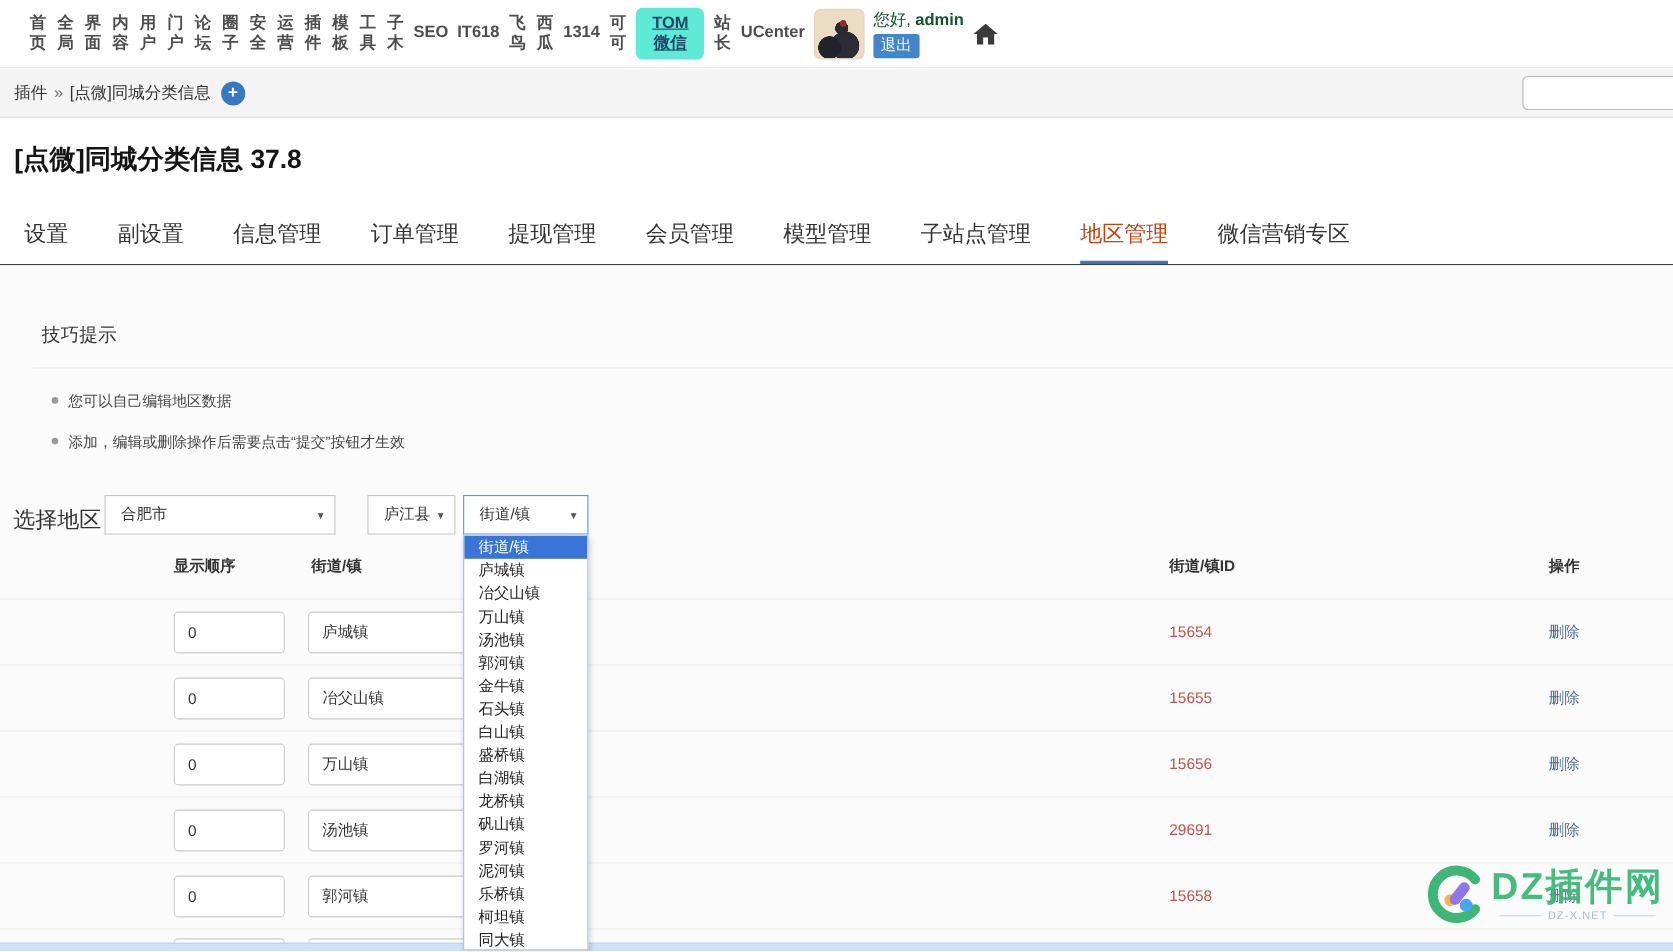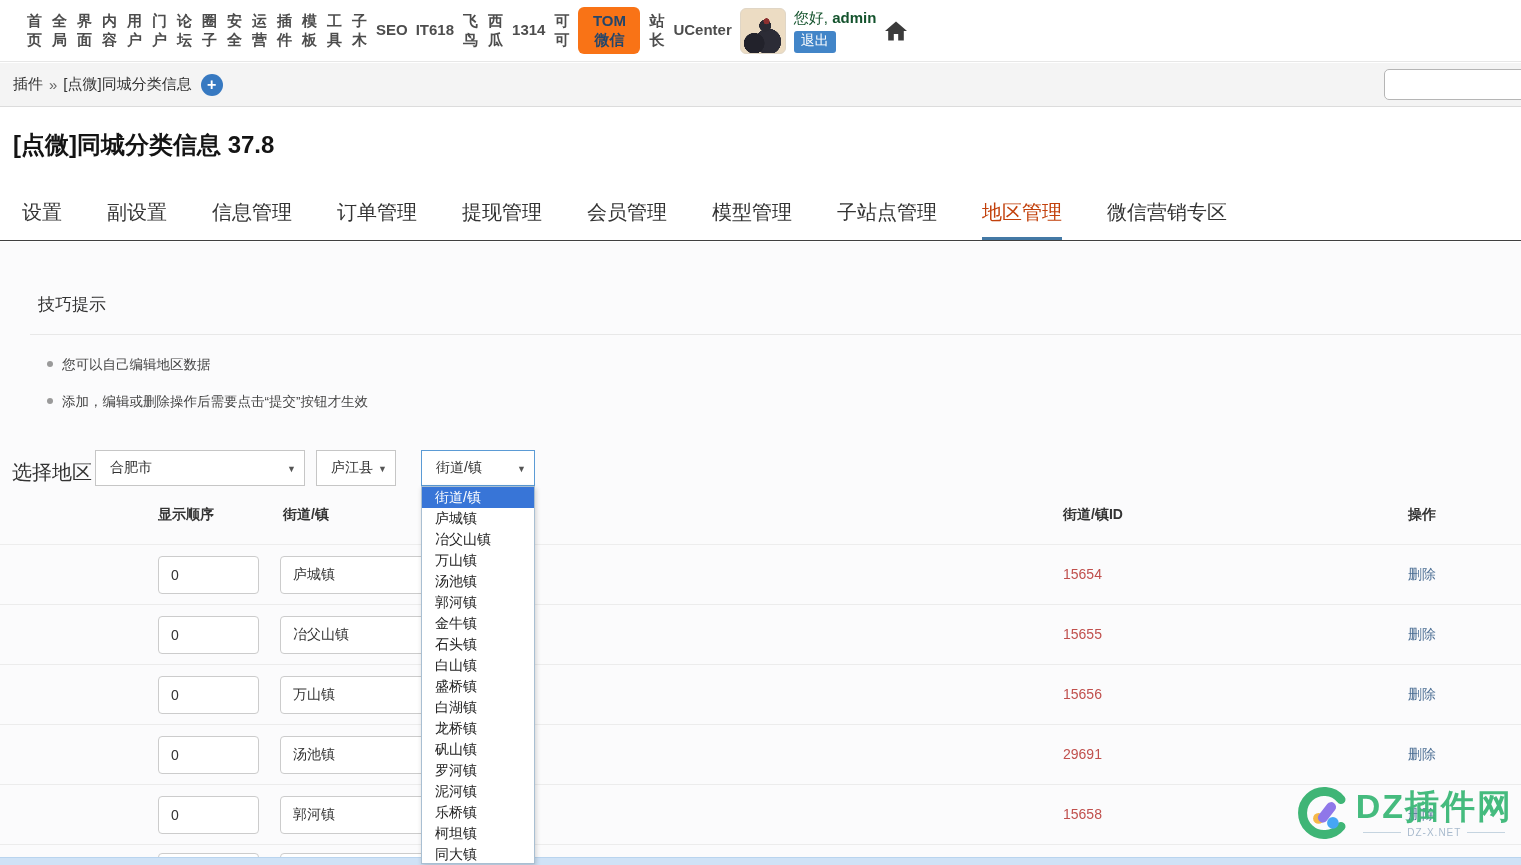--- a/index.html
+++ b/index.html
@@ -10,22 +10,22 @@
   }
   
   .topnav {
     position:absolute; top:0; left:0; right:0; height:62px; background:#fff;
     display:flex; align-items:center; gap:8px; padding:0 16px 0 26px;
     border-bottom:1px solid #e7e7e7;
   }
   .nav-item { font-size:15px; font-weight:600; color:#4d4d4d; line-height:1.25; cursor:pointer; white-space:pre-line; }
   .nav-item.stacked { width:17px; word-break:break-all; text-align:center; }
   .nav-item.tom {
-    background:#f97316; color:#23466b; border-radius:6px; padding:5px 9px;
-    width:62px; word-break:break-all; text-align:center;
+    background:#5eead4; color:#23466b; border-radius:6px; padding:5px 9px;
+    width:62px; word-break:break-all; text-align:center;text-decoration:underline;
   }
   .avatar {
     width:46px; height:46px; border-radius:6px; border:1px solid #e0d6c6; flex:0 0 auto;
     background:
       radial-gradient(circle at 58% 28%, #8c2f2f 0 7%, transparent 8%),
       radial-gradient(circle at 55% 38%, #2a2a33 0 16%, transparent 17%),
       radial-gradient(circle at 30% 78%, #22222b 0 22%, transparent 23%),
       radial-gradient(circle at 62% 74%, #2c2c36 0 30%, transparent 31%),
       #ecdcc3;
     cursor:pointer;
@@ -181,21 +181,21 @@
   <div class="tips-title">技巧提示</div>
   <div class="tips-divider"></div>
   <div class="tip-item" style="top:356px">您可以自己编辑地区数据</div>
   <div class="tip-item" style="top:393px">添加，编辑或删除操作后需要点击“提交”按钮才生效</div>
 
   <div class="region-label">选择地区</div>
   <div class="select" style="left:95px;width:210px">
     <span>合肥市</span>
     <span class="caret">▼</span>
   </div>
-  <div class="select" style="left:316px;width:80px">
+  <div class="select" style="left:334px;width:80px">
     <span>庐江县</span>
     <span class="caret">▼</span>
   </div>
   <div class="select open" style="left:421px;width:114px">
     <span>街道/镇</span>
     <span class="caret">▼</span>
   </div>
 
   <div class="dropdown">
     <div class="dd-item selected">街道/镇</div>

